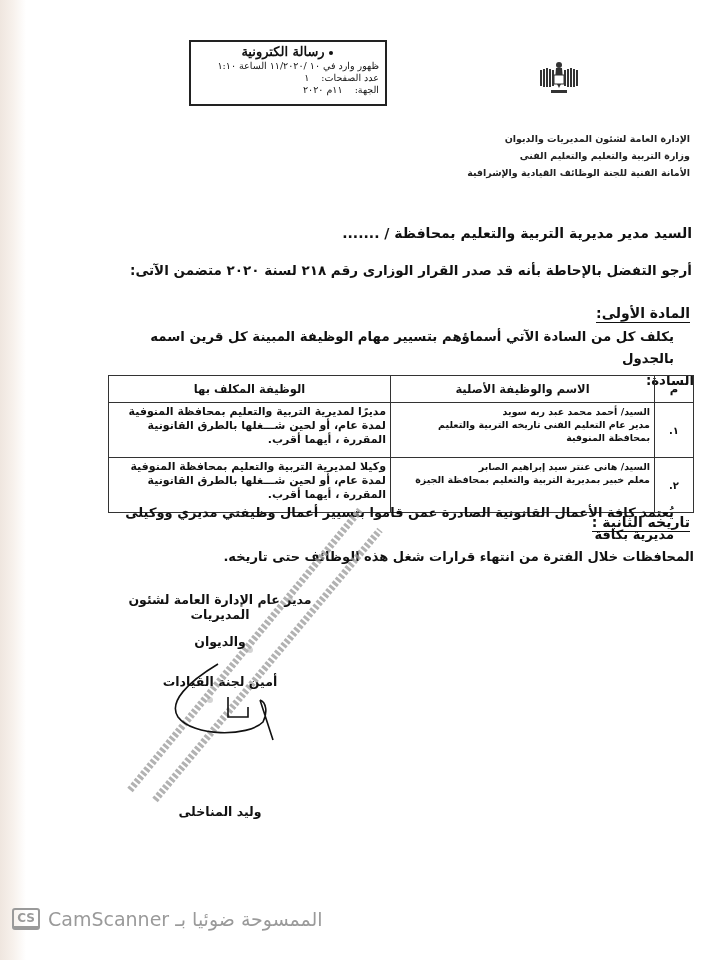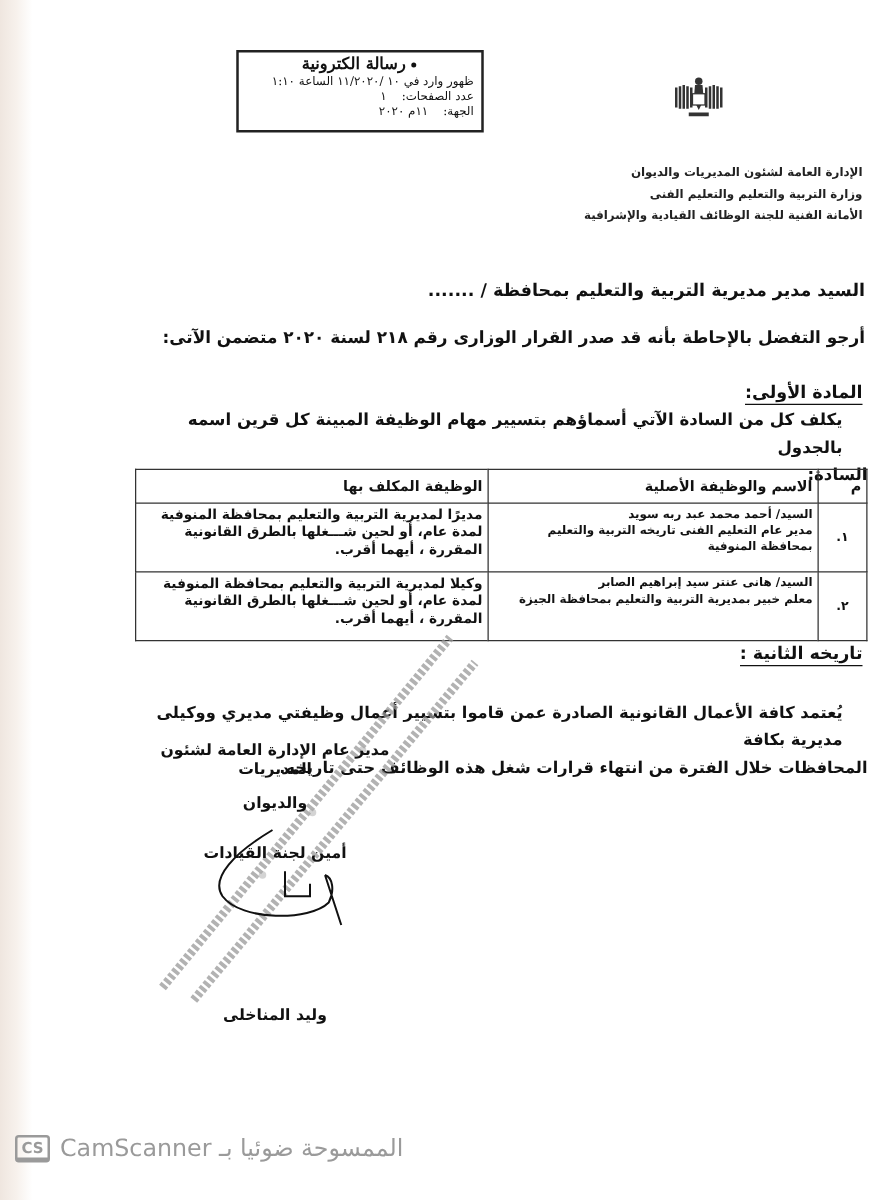--- a/index.html
+++ b/index.html
@@ -48,28 +48,28 @@
   .art1-body .indent { padding-right: 20px; }
 
   table.assign {
     position: absolute; left: 108px; top: 375px; width: 586px;
     border-collapse: collapse; direction: rtl;
     font-size: 10px; font-weight: bold;
   }
   table.assign td, table.assign th {
     border: 1.3px solid #333; padding: 2px 4px; vertical-align: top; text-align: right;
   }
-  table.assign th { font-size: 11.5px; text-align: right; height: 22px; vertical-align: middle; }
+  table.assign th { font-size: 11.5px; text-align: center; height: 22px; vertical-align: middle; }
   table.assign td.num { width: 30px; text-align: center; vertical-align: middle; }
   table.assign td.orig { width: 255px; font-size: 9.5px; line-height: 13px; }
   table.assign td.assigned { font-size: 11px; line-height: 14px; }
   table.assign tr.row td { height: 50px; }
 
   .art2-h { right: 16px; top: 512px; }
-  .art2-body { left: 108px; top: 560px; width: 586px; font-size: 13px; font-weight: bold; line-height: 22px; }
+  .art2-body { left: 108px; top: 502px; width: 586px; font-size: 13px; font-weight: bold; line-height: 22px; }
   .art2-body .indent { padding-right: 20px; }
 
   .signature {
     left: 120px; top: 592px; width: 200px;
     font-size: 12.5px; font-weight: bold; text-align: center;
   }
   .sig-line1 { position: absolute; left: 0; top: 0; width: 200px; }
   .sig-line2 { position: absolute; left: 0; top: 42px; width: 200px; }
   .sig-line3 { position: absolute; left: 0; top: 82px; width: 200px; }
   .sig-name  { position: absolute; left: 0; top: 180px; width: 200px; margin-top: 32px; }

